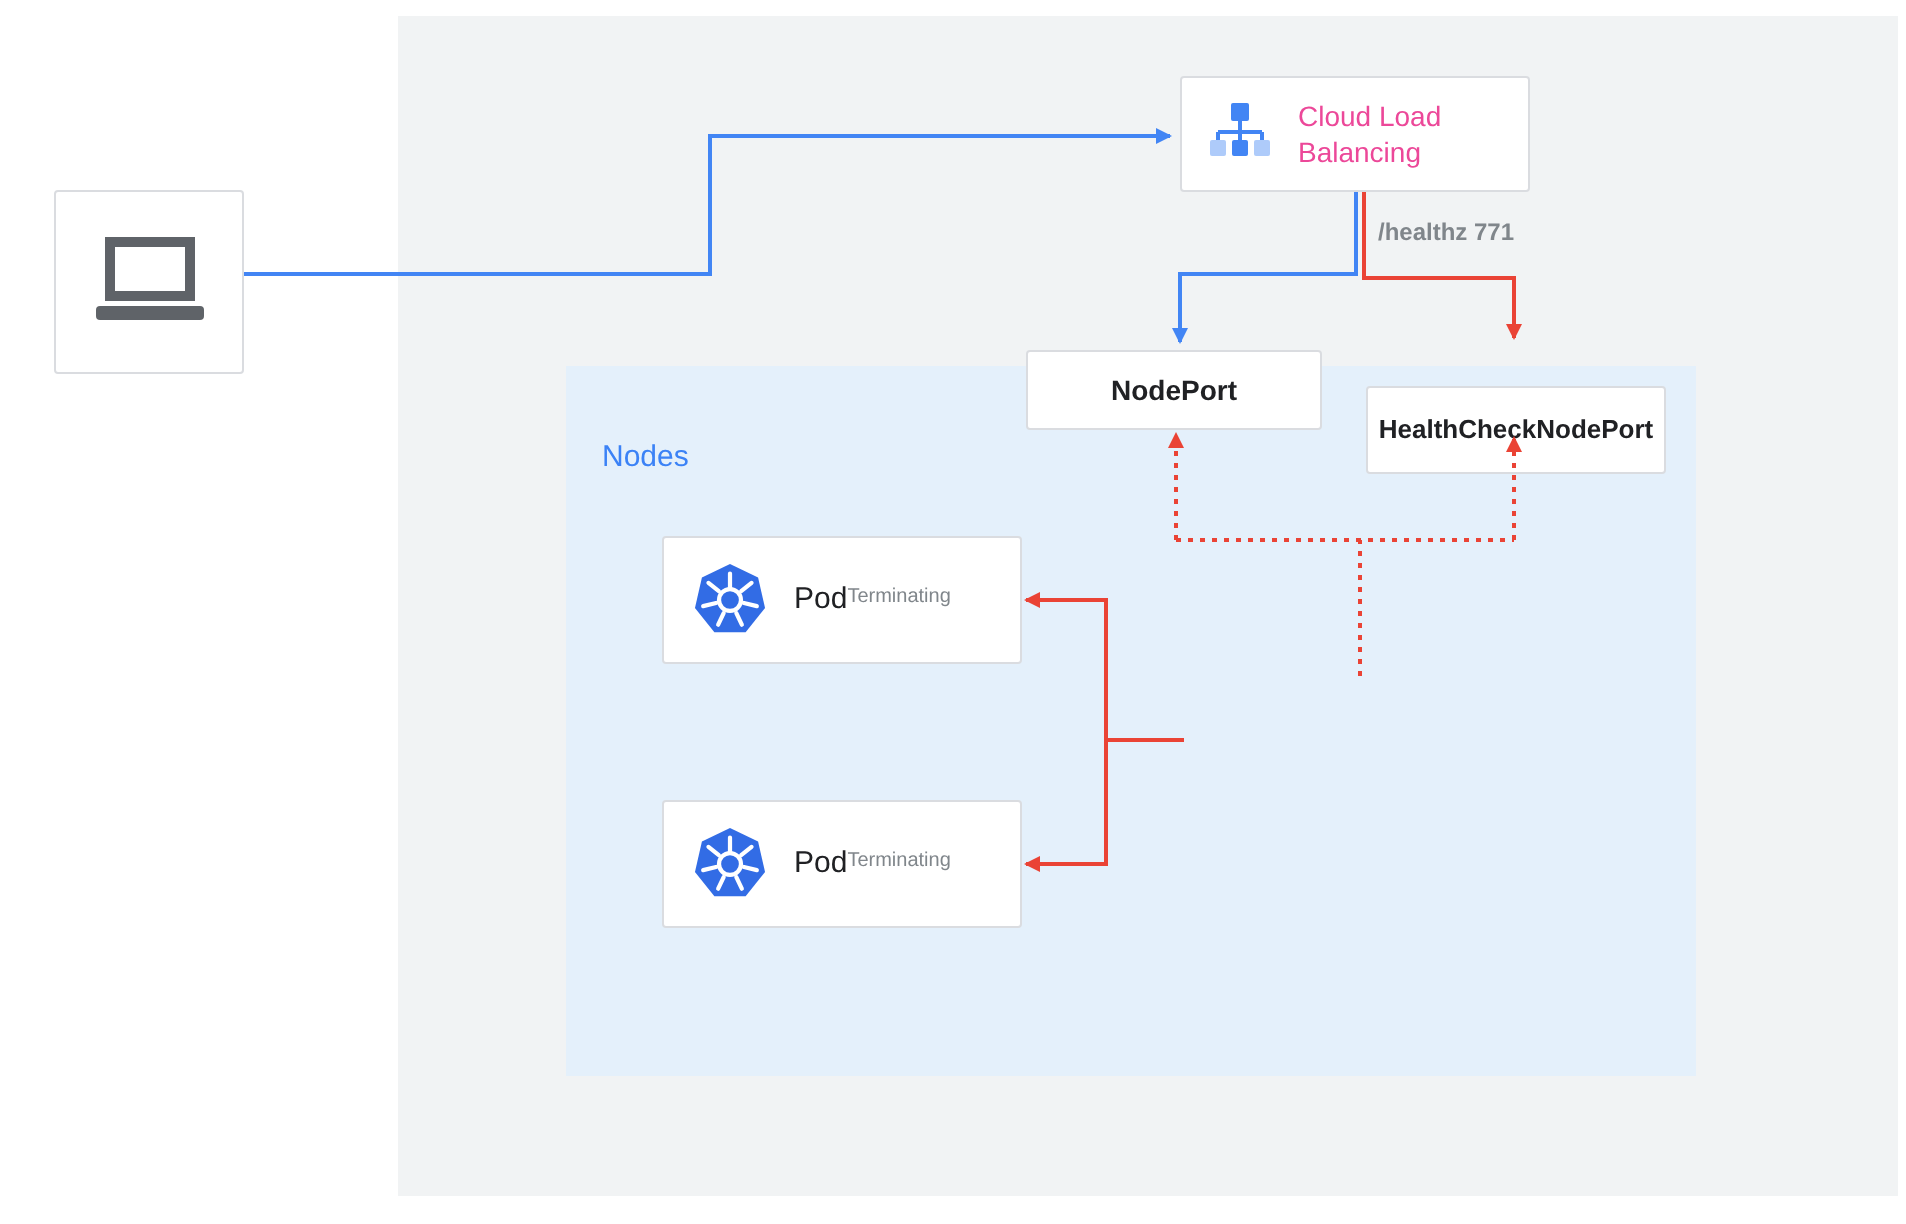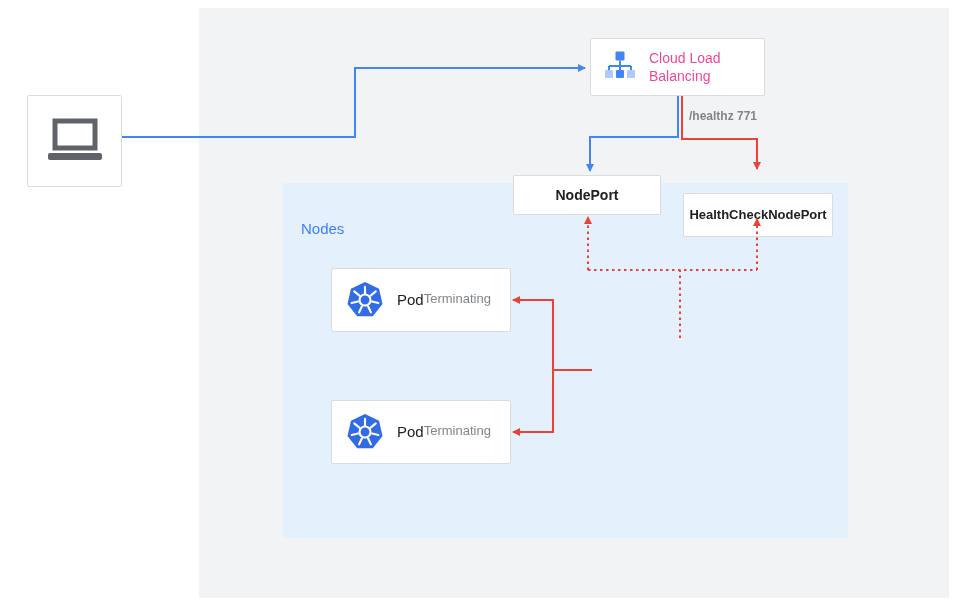--- a/index.html
+++ b/index.html
@@ -32,21 +32,21 @@
   .hc-box{
     left:683px;top:173px;width:150px;height:44px;flex-direction:row;justify-content:center;
     font-weight:bold;font-size:13px;line-height:16px;color:#202124;text-align:center;margin-top:20px;
   }
   .entity{gap:13px;padding:0 14px;}
   .pod1{left:331px;top:268px;width:180px;height:64px;}
   .pod2{left:331px;top:400px;width:180px;height:64px;}
   .kubeproxy{left:592px;top:338px;width:185px;height:64px;}
   .entity-text{display:flex;flex-direction:row;}
   .entity-title{font-size:15px;line-height:20px;color:#202124;}
-  .entity-sub{font-size:13px;line-height:18px;color:#80868b;}
+  .entity-sub{font-size:10px;line-height:18px;color:#80868b;}
   .healthz-label{
     position:absolute;left:689px;top:109px;font-size:12px;font-weight:bold;color:#80868b;
     white-space:nowrap;
   }
   .overlay{
     position:absolute;left:0;top:0;width:953px;height:612px;pointer-events:none;
   }
   .icon{display:block;}
 </style>
 </head>

